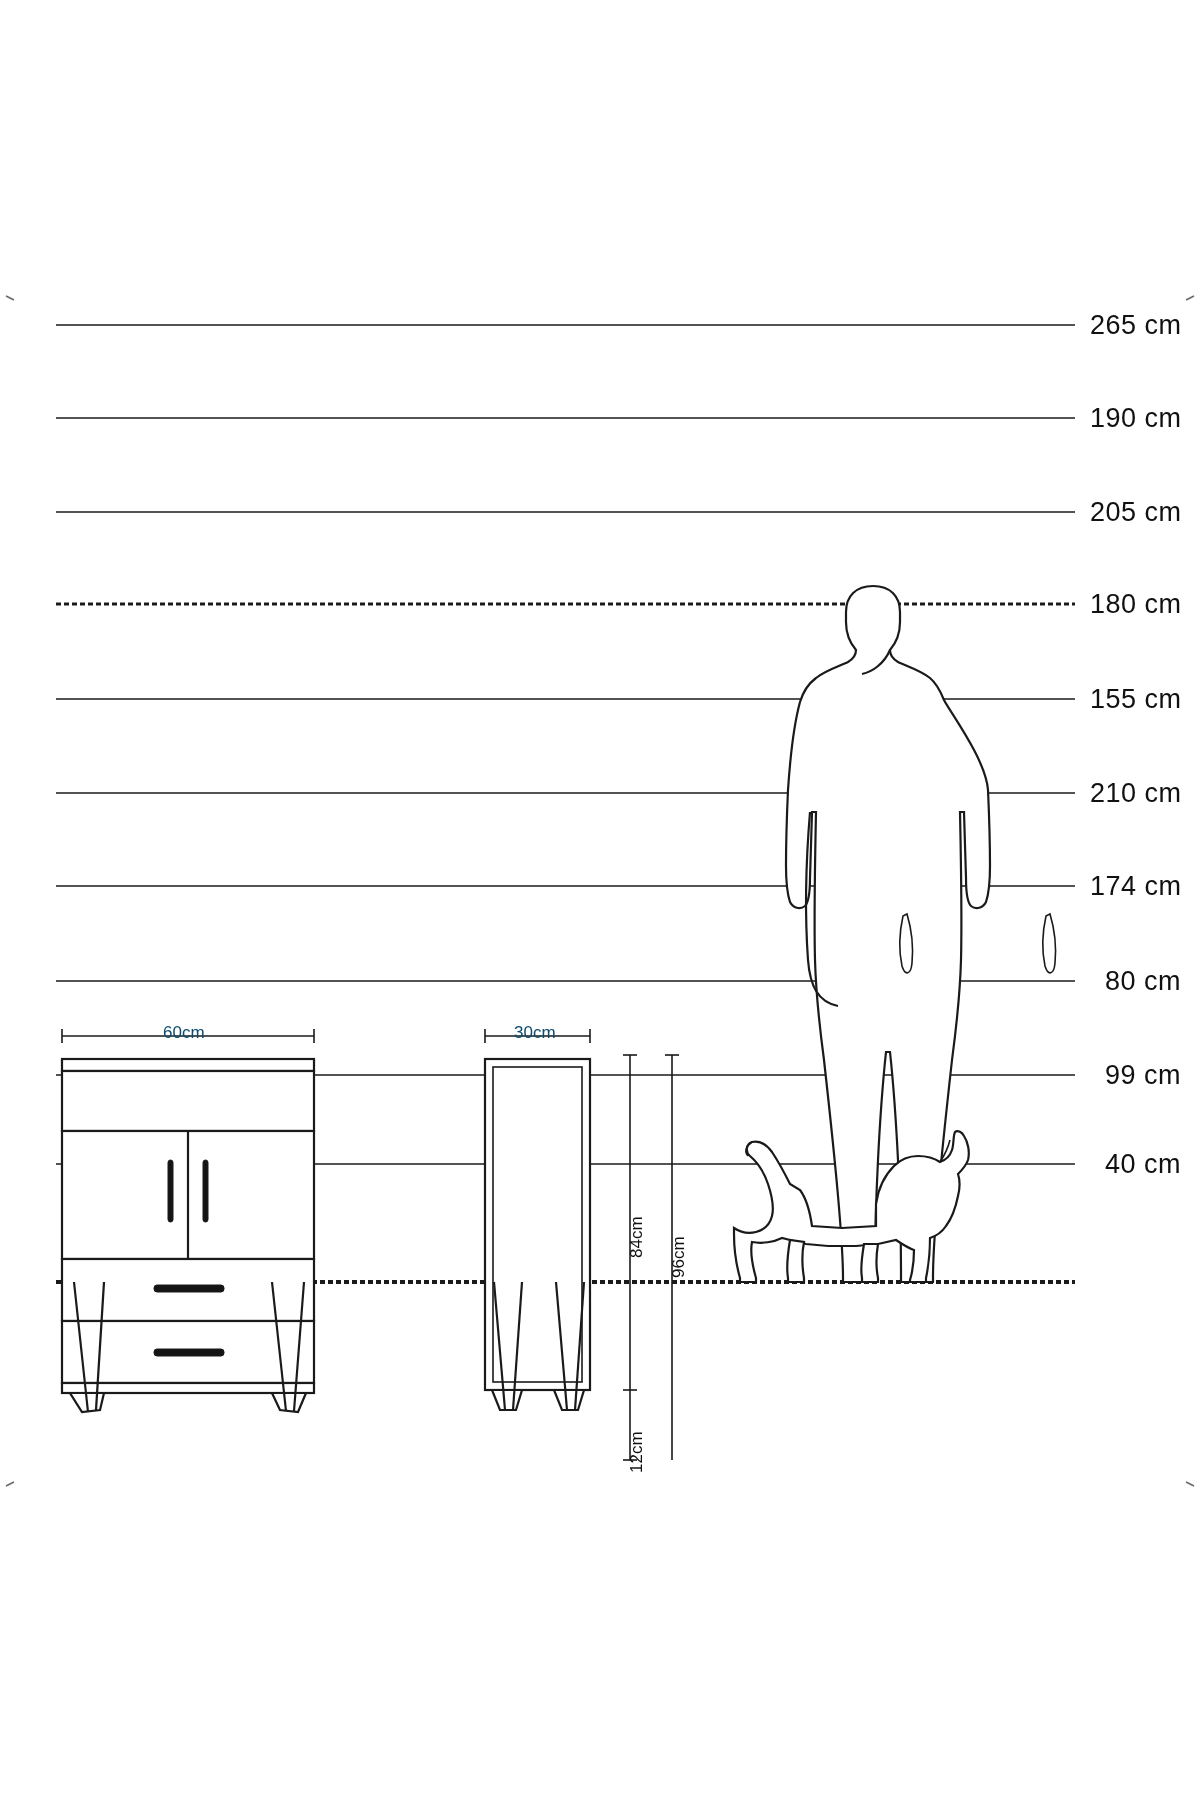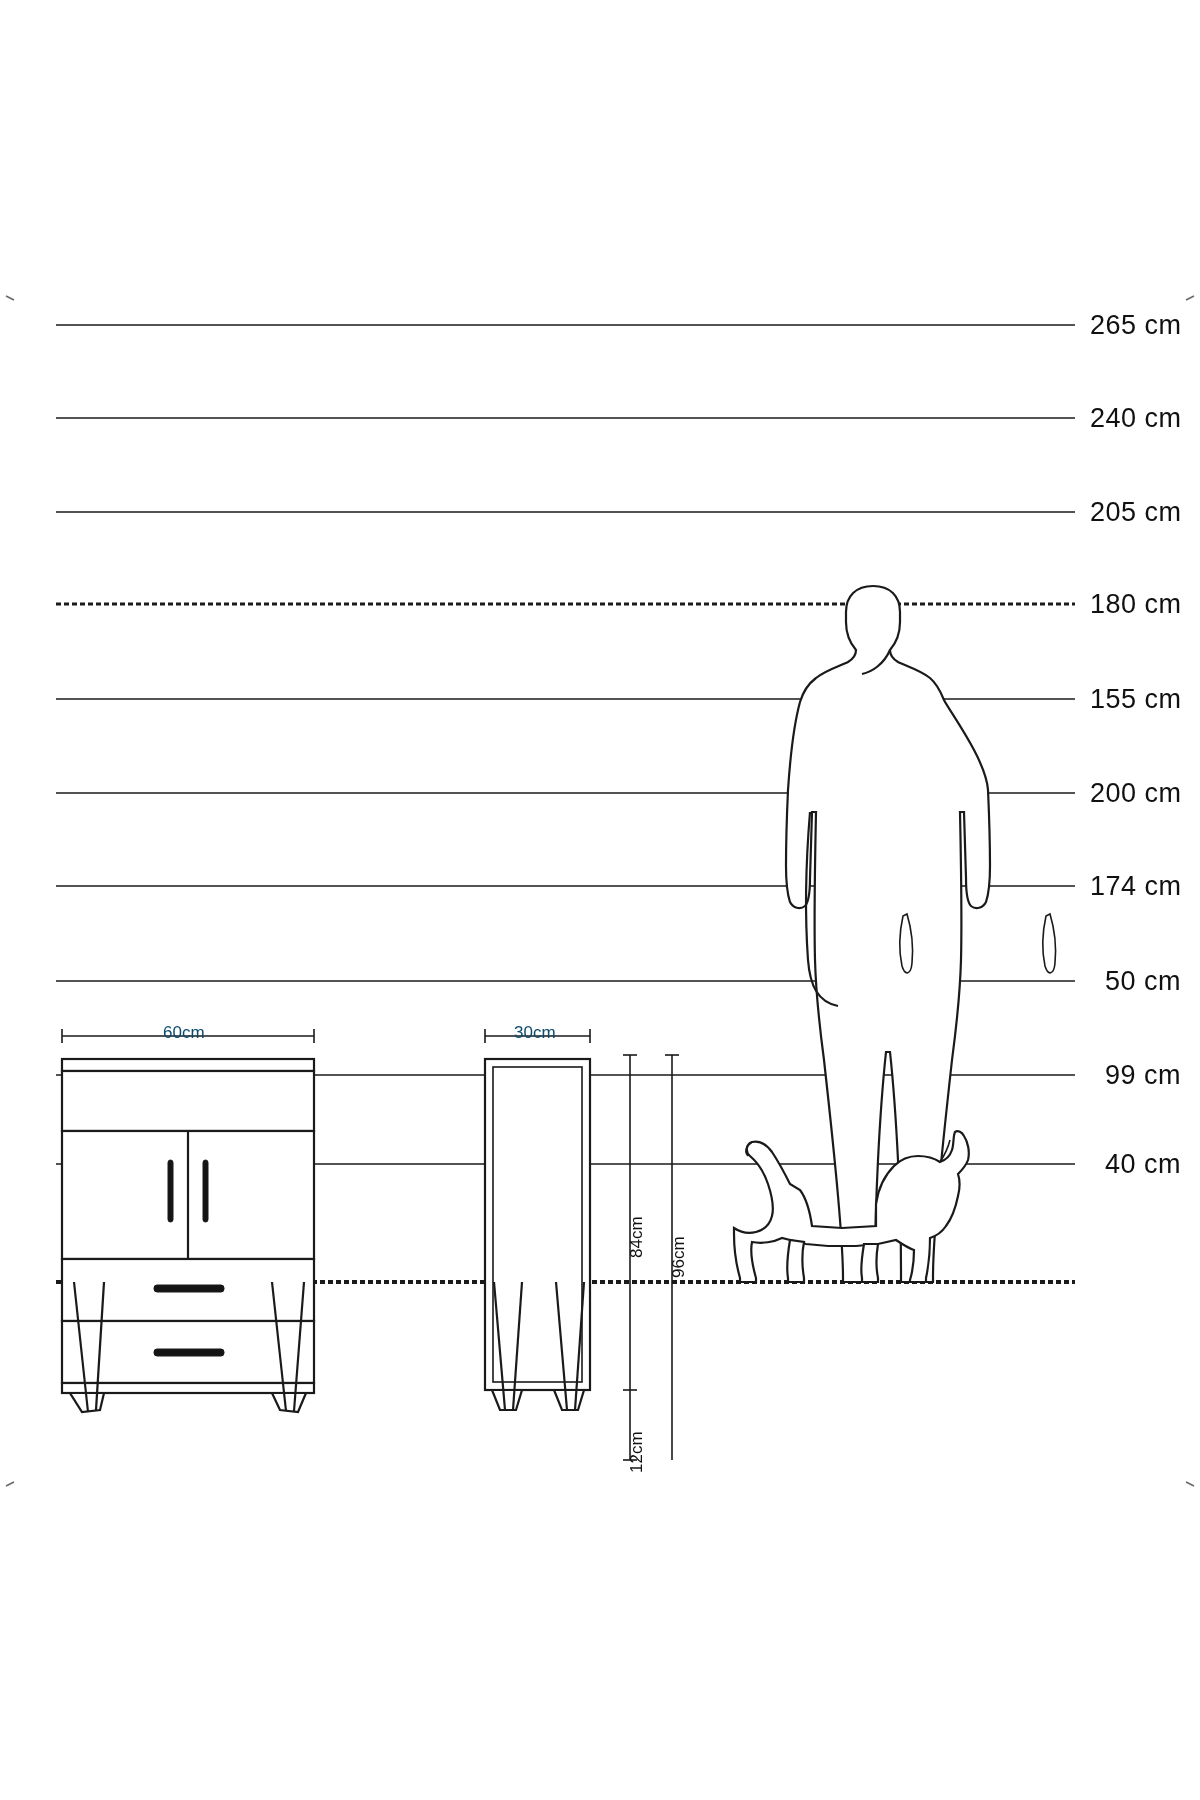--- a/index.html
+++ b/index.html
@@ -335,27 +335,27 @@
                                          C 876 1268, 876 1256, 878 1244 Z"></path>
 
       <path class="ln thin" d="M940 1162 C 944 1156, 948 1148, 950 1140"></path>
 
       <path class="ln thin" d="M752 1142 C 746 1146, 744 1152, 748 1156"></path>
     </g>
 
   </svg>
 
   <div class="scale-label" style="left:1090px; top:310px;">265 cm</div>
-  <div class="scale-label" style="left:1090px; top:403px;">240 cm</div>
+  <div class="scale-label" style="left:1090px; top:403px;">190 cm</div>
   <div class="scale-label" style="left:1090px; top:497px;text-align:right;">205 cm</div>
   <div class="scale-label" style="left:1090px; top:589px;">180 cm</div>
   <div class="scale-label" style="left:1090px; top:684px;">155 cm</div>
-  <div class="scale-label" style="left:1090px; top:778px;">200 cm</div>
+  <div class="scale-label" style="left:1090px; top:778px;">210 cm</div>
   <div class="scale-label" style="left:1090px; top:871px;">174 cm</div>
-  <div class="scale-label" style="left:1105px; top:966px;">50 cm</div>
+  <div class="scale-label" style="left:1105px; top:966px;">80 cm</div>
   <div class="scale-label" style="left:1105px; top:1060px;">99 cm</div>
   <div class="scale-label" style="left:1105px; top:1149px;">40 cm</div>
 
   <div class="dim-label" style="left:163px; top:1023px;">60cm</div>
   <div class="dim-label" style="left:514px; top:1023px;">30cm</div>
 
   <div class="dim-label-vert" style="left:627px; top:1258px;">84cm</div>
   <div class="dim-label-vert" style="left:669px; top:1278px;">96cm</div>
   <div class="dim-label-vert" style="left:627px; top:1473px;">12cm</div>
 

